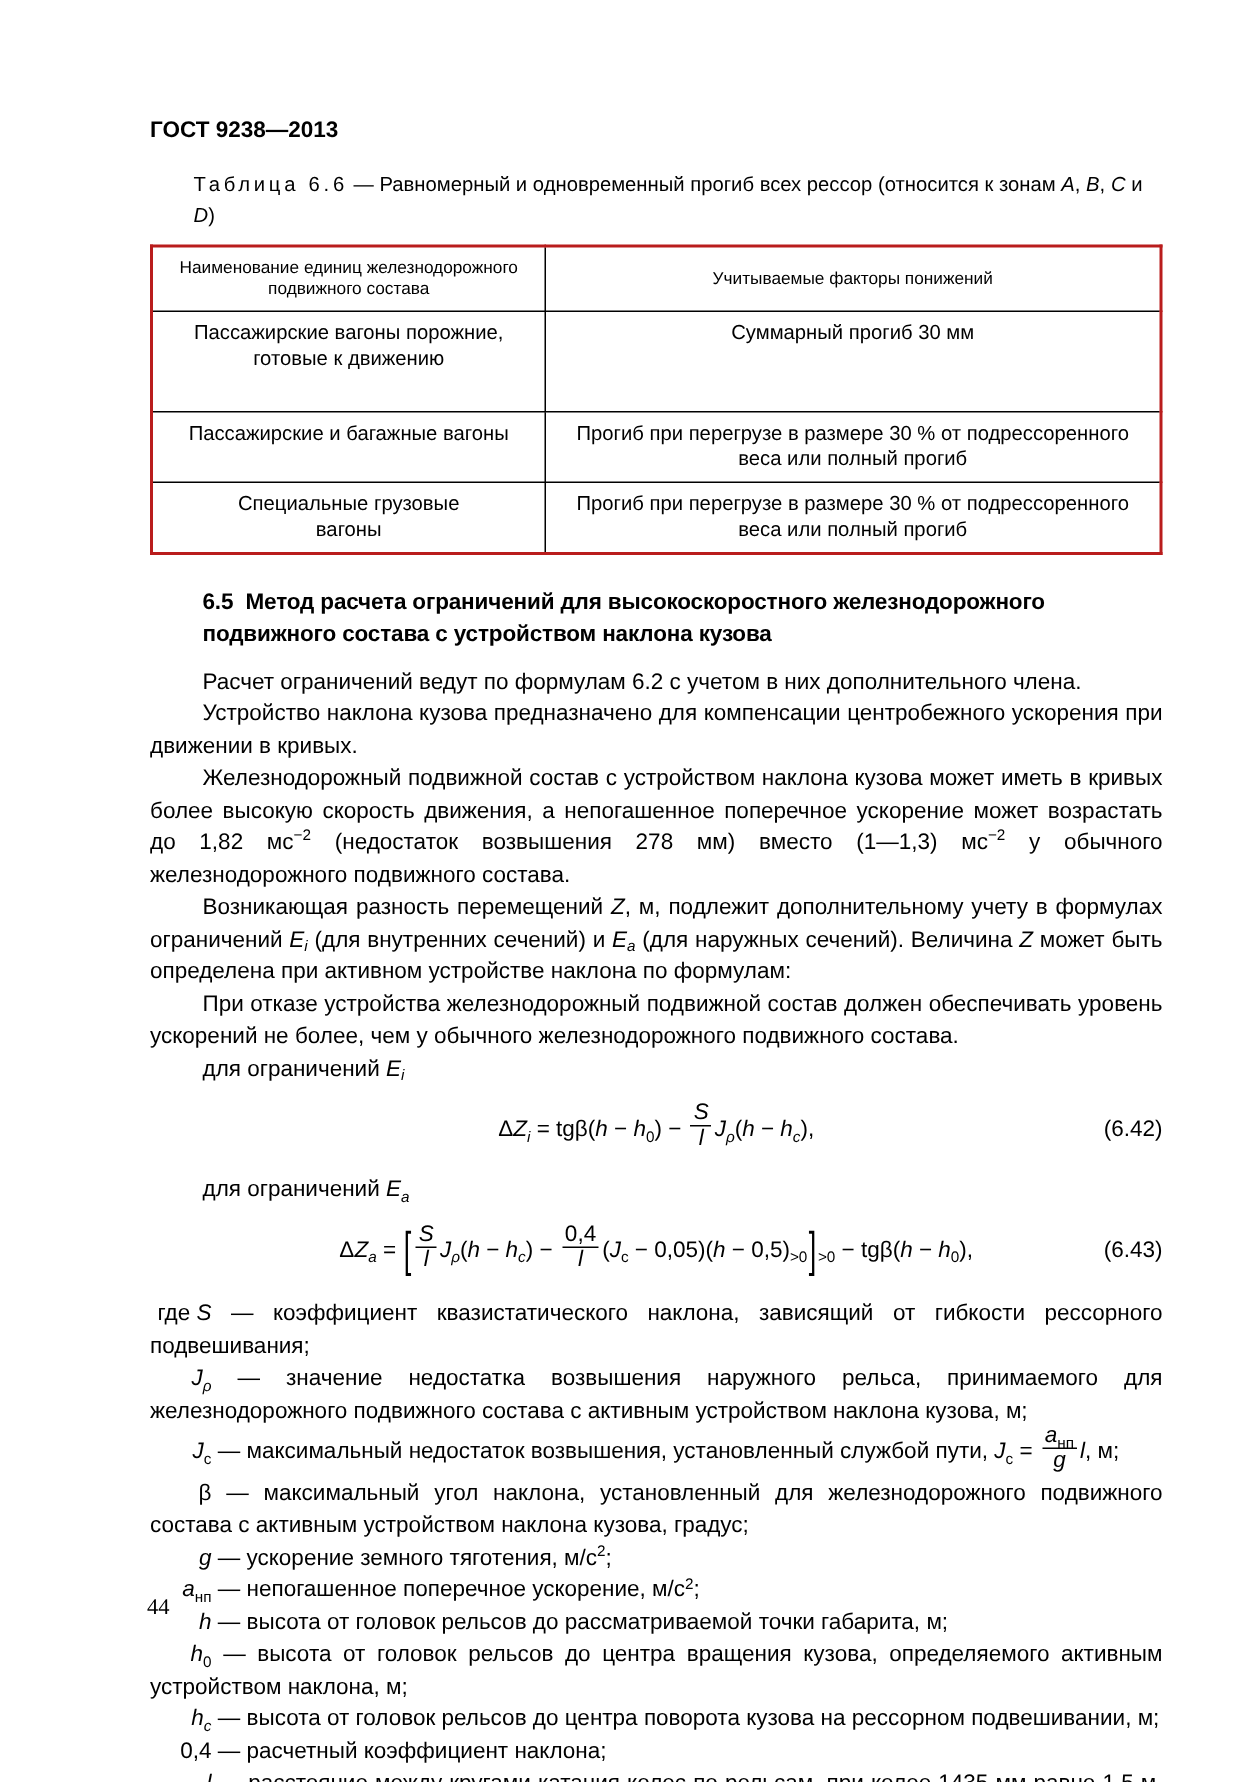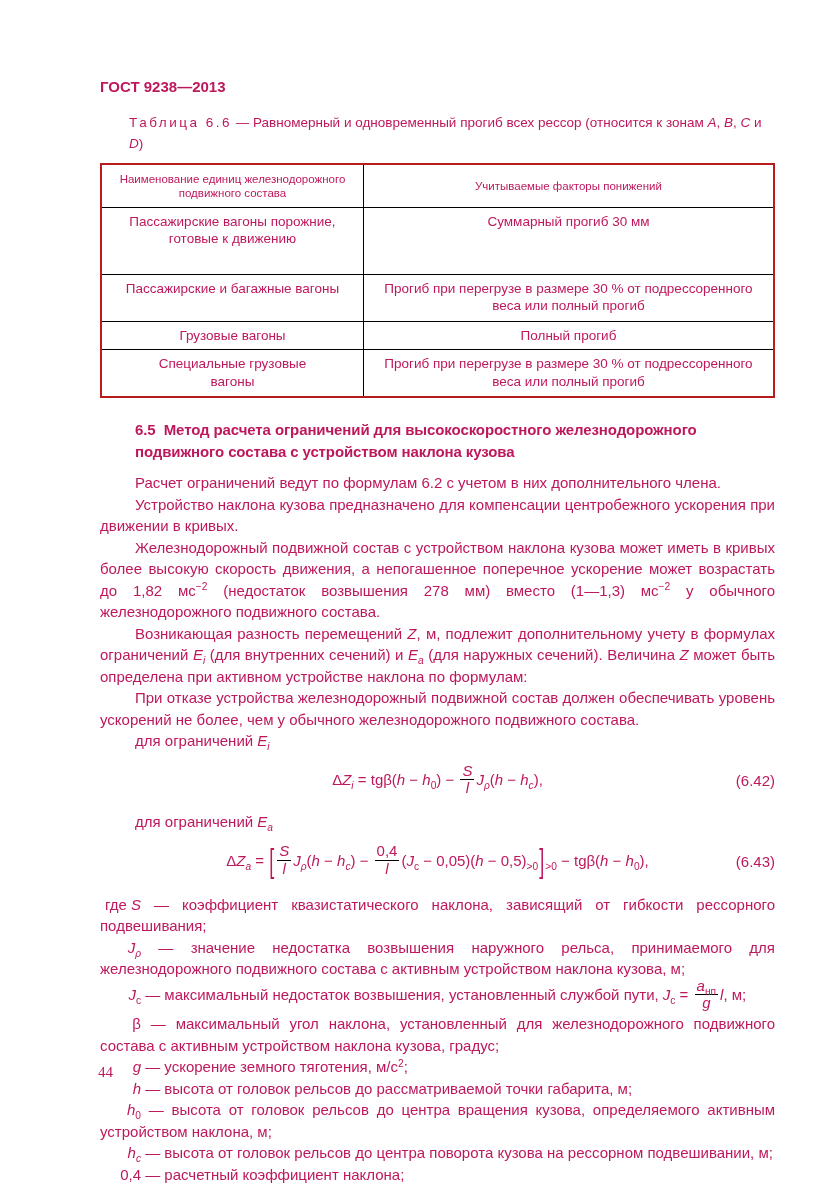--- a/index.html
+++ b/index.html
@@ -1,18 +1,18 @@
 <!DOCTYPE html>
 <html lang="ru"><head>
 <meta charset="utf-8">
 <style>
   html,body{margin:0;padding:0;background:#fff;}
   .page{
     width:840px;height:1188px;box-sizing:border-box;position:relative;
-    background:#fff;color:#be185d;
+    background:#fff;color:#000000;
     padding:76px 65px 0 100px;
     font-family:"Liberation Sans","DejaVu Sans",sans-serif;
     font-size:15px;line-height:21.5px;
     overflow:hidden;
   }
   .doc-header{font-weight:bold;font-size:15px;margin-bottom:14px;}
   .table-caption{font-size:13.5px;margin-bottom:8px;margin-left:29px;}
   .cap-label{letter-spacing:2.5px;}
   table.t66{border-collapse:collapse;width:100%;border:2px solid #b91c1c;margin-bottom:21px;}
   .t66 th,.t66 td{border:1px solid #000;vertical-align:top;}
@@ -64,24 +64,20 @@
     </thead>
     <tbody>
       <tr class="r1">
         <td>Пассажирские вагоны порожние, готовые к движению</td>
         <td>Суммарный прогиб 30 мм</td>
       </tr>
       <tr class="r2">
         <td>Пассажирские и багажные вагоны</td>
         <td>Прогиб при перегрузе в размере 30 % от подрессоренного веса или полный прогиб</td>
       </tr>
-      <tr class="r3">
-        <td>Грузовые вагоны</td>
-        <td>Полный прогиб</td>
-      </tr>
       <tr class="r4">
         <td>Специальные грузовые<br>вагоны</td>
         <td>Прогиб при перегрузе в размере 30 % от подрессоренного веса или полный прогиб</td>
       </tr>
     </tbody>
   </table>
 
   <div class="sec-heading">6.5&nbsp; Метод расчета ограничений для высокоскоростного железнодорожного подвижного состава с устройством наклона кузова</div>
 
   <p class="para">Расчет ограничений ведут по формулам 6.2 с учетом в них дополнительного члена.</p>
@@ -101,20 +97,21 @@
     <span class="eq-body">Δ<i>Z<sub>a</sub></i> = <span class="bbr">[</span><span class="frac"><span class="fn"><i>S</i></span><span class="fd"><i>l</i></span></span><i>J</i><sub><i>ρ</i></sub>(<i>h</i> − <i>h<sub>c</sub></i>) − <span class="frac"><span class="fn">0,4</span><span class="fd"><i>l</i></span></span>(<i>J</i><sub>c</sub> − 0,05)(<i>h</i> − 0,5)<sub>&gt;0</sub><span class="bbr">]</span><sub>&gt;0</sub> − tgβ(<i>h</i> − <i>h</i><sub>0</sub>),</span>
     <span class="eq-num">(6.43)</span>
   </div>
 
   <div class="defs">
     <p class="def"><span class="dterm">где <i>S</i></span> <span>— коэффициент квазистатического наклона, зависящий от гибкости рессорного подвешивания;</span></p>
     <p class="def"><span class="dterm"><i>J</i><sub><i>ρ</i></sub></span> <span>— значение недостатка возвышения наружного рельса, принимаемого для железнодорожного подвижного состава с активным устройством наклона кузова, м;</span></p>
     <p class="def"><span class="dterm"><i>J</i><sub>c</sub></span> <span>— максимальный недостаток возвышения, установленный службой пути, <i>J</i><sub>c</sub> = <span class="frac"><span class="fn"><i>a</i><sub>нп</sub></span><span class="fd"><i>g</i></span></span><i>l</i>, м;</span></p>
     <p class="def"><span class="dterm">β</span> <span>— максимальный угол наклона, установленный для железнодорожного подвижного состава с активным устройством наклона кузова, градус;</span></p>
     <p class="def"><span class="dterm"><i>g</i></span> <span>— ускорение земного тяготения, м/с<sup>2</sup>;</span></p>
+    <p class="def"><span class="dterm"><i>a</i><sub>нп</sub></span> <span>— непогашенное поперечное ускорение, м/с<sup>2</sup>;</span></p>
     <p class="def"><span class="dterm"><i>h</i></span> <span>— высота от головок рельсов до рассматриваемой точки габарита, м;</span></p>
     <p class="def"><span class="dterm"><i>h</i><sub>0</sub></span> <span>— высота от головок рельсов до центра вращения кузова, определяемого активным устройством наклона, м;</span></p>
     <p class="def"><span class="dterm"><i>h<sub>c</sub></i></span> <span>— высота от головок рельсов до центра поворота кузова на рессорном подвешивании, м;</span></p>
     <p class="def"><span class="dterm">0,4</span> <span>— расчетный коэффициент наклона;</span></p>
     <p class="def"><span class="dterm"><i>l</i></span> <span>— расстояние между кругами катания колес по рельсам, при колее 1435 мм равно 1,5 м, при колее 1520 мм — 1,58 м.</span></p>
   </div>
 
   <div class="page-num">44</div>
 
 </div>

